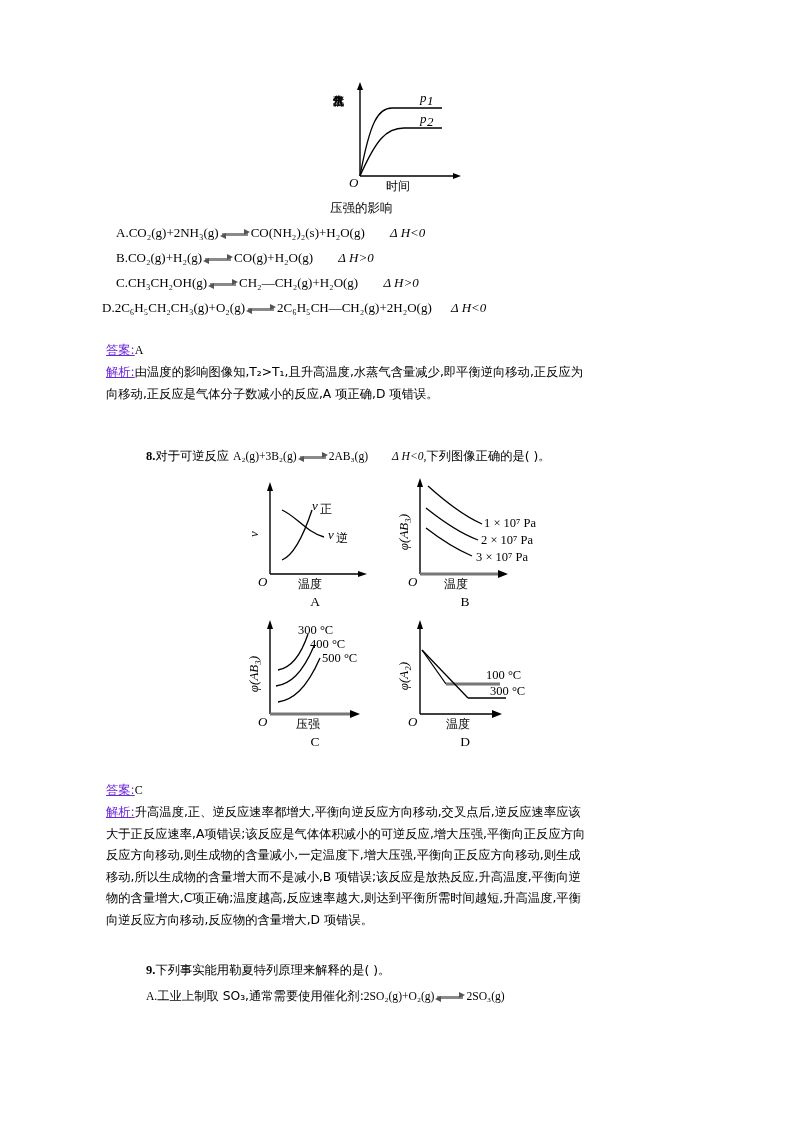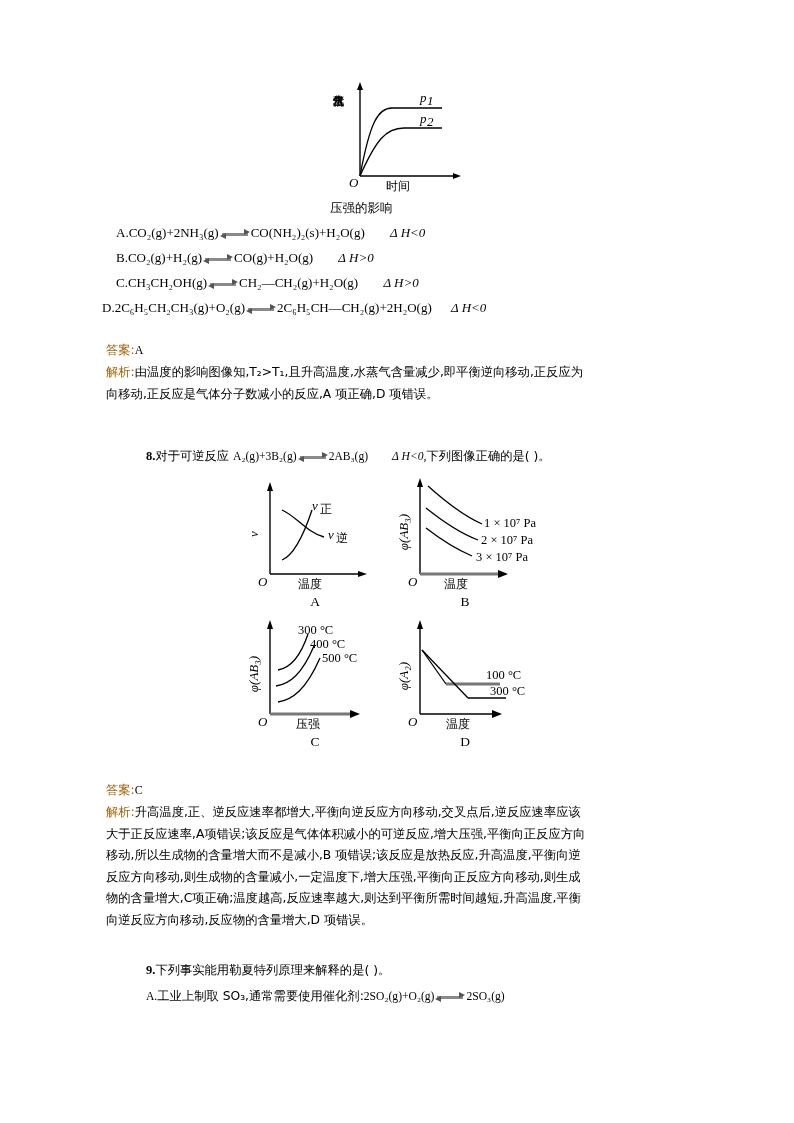--- a/index.html
+++ b/index.html
@@ -5,21 +5,21 @@
   html, body { margin:0; padding:0; }
   body {
     width:794px; height:1123px;
     background:#ffffff;
     font-family:"Liberation Serif", serif;
     color:#000;
     position:relative;
     overflow:hidden;
   }
   .page { position:relative; width:794px; height:1123px; padding:0; }
-  .label-red { color:#a16207; font-family:"DejaVu Sans", sans-serif; }
+  .label-red { color:#6d28d9; font-family:"DejaVu Sans", sans-serif;text-decoration:underline; }
 
   
   .fig-top { position:absolute; left:330px; top:82px; width:150px; height:112px; }
   .fig-caption { position:absolute; left:330px; top:200px; width:160px;
      text-align:left; font-size:12.5px; font-family:"DejaVu Sans", sans-serif; }
 
   svg { display:block; overflow:visible; }
   .axis { stroke:#000; stroke-width:1.4px; fill:none; }
   .curve { stroke:#000; stroke-width:1.3px; fill:none; }
   .thick { stroke:#777; stroke-width:3px; fill:none; }
@@ -212,22 +212,22 @@
     </div>
   </div>
 
   <div class="tblock" style="top:780px;">
     <div class="tline"><span class="label-red">答案:</span><span style="font-family:'Liberation Serif',serif;font-size:12px">C</span></div>
   </div>
 
   <div class="tblock" style="top:802px;">
     <div class="tline"><span class="label-red">解析:</span><span>升高温度,正、逆反应速率都增大,平衡向逆反应方向移动,交叉点后,逆反应速率应该</span></div>
     <div class="tline">大于正反应速率,A项错误;该反应是气体体积减小的可逆反应,增大压强,平衡向正反应方向</div>
+    <div class="tline">反应方向移动,则生成物的含量减小,一定温度下,增大压强,平衡向正反应方向移动,则生成</div>
     <div class="tline">移动,所以生成物的含量增大而不是减小,B 项错误;该反应是放热反应,升高温度,平衡向逆</div>
-    <div class="tline">反应方向移动,则生成物的含量减小,一定温度下,增大压强,平衡向正反应方向移动,则生成</div>
     <div class="tline">物的含量增大,C项正确;温度越高,反应速率越大,则达到平衡所需时间越短,升高温度,平衡</div>
     <div class="tline">向逆反应方向移动,反应物的含量增大,D 项错误。</div>
   </div>
 
   <div class="qline" style="top:962px;">
     <span style="font-family:'Liberation Serif',serif;font-weight:bold;font-size:12.5px">9.</span><span>下列事实能用勒夏特列原理来解释的是(      )。</span>
   </div>
 
   <div class="qline" style="top:988px;">
     <span class="ser">A.</span><span>工业上制取 SO₃,通常需要使用催化剂:</span><span class="ser">2SO₂(g)+O₂(g)</span><span class="eqarrow"><i class="bar"></i><i class="a1"></i><i class="a2"></i></span><span class="ser">2SO₃(g)</span>

